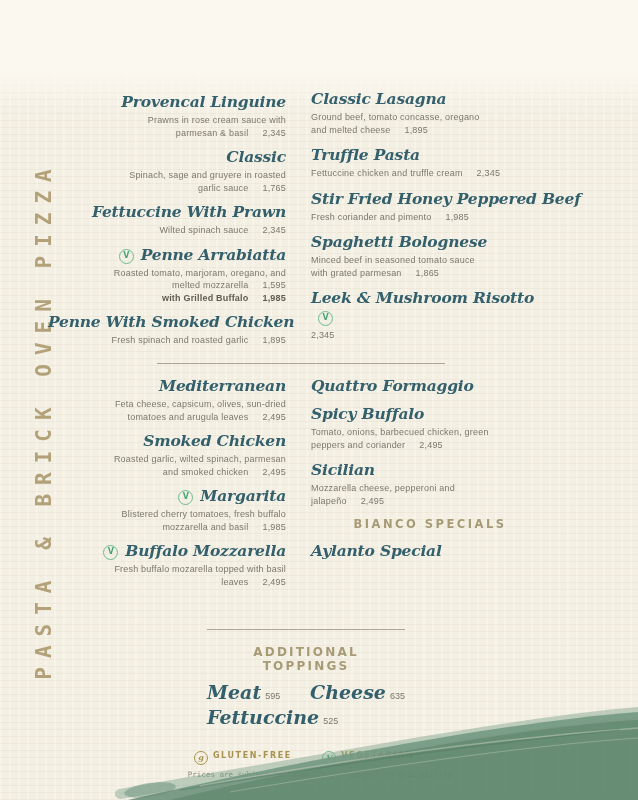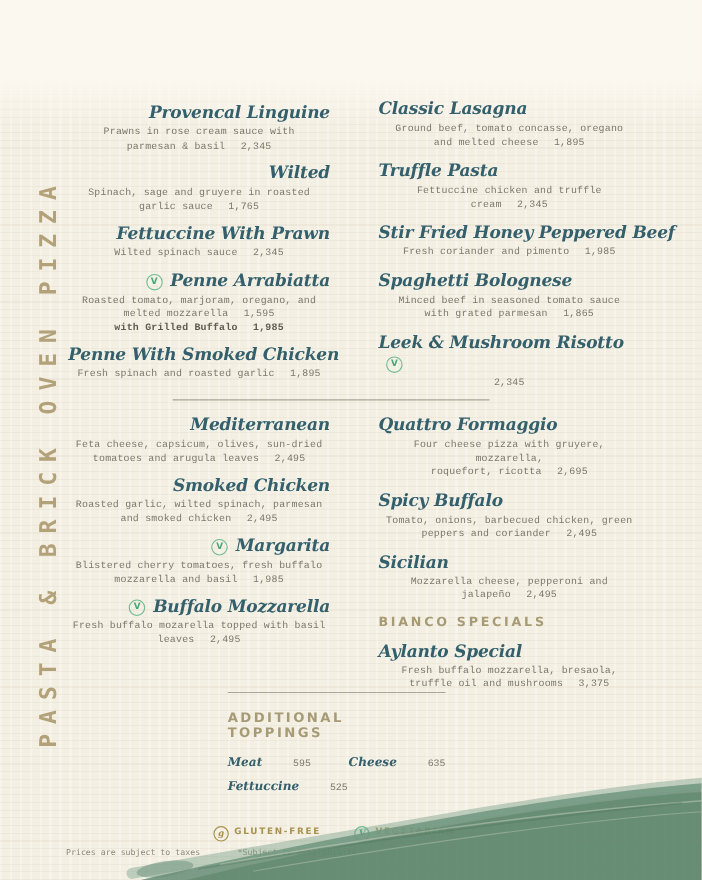--- a/index.html
+++ b/index.html
@@ -14,97 +14,97 @@
   }
   .side-label{
     position:absolute;top:420px;left:44px;
     transform:translate(-50%,-50%) rotate(-90deg);
     white-space:nowrap;
     font-family:"DejaVu Sans Mono",monospace;
     font-weight:bold;font-size:21px;letter-spacing:9px;
     color:#b2a179;
   }
   .col{position:absolute;width:238px;}
-  .col-left{left:62px;text-align:right;}
-  .col-right{left:344px;text-align:left;}
+  .col-left{left:48px;text-align:right;}
+  .col-right{left:311px;text-align:left;}
   #pasta-left{top:92px;}
   #pasta-right{top:89px;}
   #pizza-left{top:376px;}
   #pizza-right{top:376px;}
   .item{margin-bottom:8px;}
   .col-right .item{margin-bottom:9px;}
   .title-row{margin-bottom:3px;}
   .title{
     font-family:"DejaVu Serif",serif;font-style:italic;font-weight:bold;
     font-size:15.5px;letter-spacing:-0.2px;color:#33606c;white-space:nowrap;
   }
   .desc{
-    font-family:Liberation Mono, monospace;font-size:9px;line-height:12.5px;
-    color:#7b786c;letter-spacing:0.2px;text-align:center;
+    font-family:Liberation Sans, sans-serif;font-size:9px;line-height:12.5px;
+    color:#7b786c;letter-spacing:0.2px;
   }
   .price{margin-left:14px;}
   .price.flush{margin-left:0;}
   .desc.extra{font-weight:bold;color:#5e5c50;}
   .veg-icon{
     display:inline-block;width:13px;height:13px;line-height:12px;
     border:1px solid #6fbb90;border-radius:50%;
     font-family:"DejaVu Sans",sans-serif;font-size:8px;font-weight:bold;
     color:#4aa678;text-align:center;vertical-align:2px;
   }
   .title-row .veg-icon{margin-right:7px;}
   .title-row .veg-icon.after{margin-right:0;margin-left:7px;}
   .section-header{
     font-family:"DejaVu Sans",sans-serif;font-weight:bold;font-size:11.5px;
-    letter-spacing:2.5px;color:#a79b76;margin:10px 0 10px;
+    letter-spacing:2.5px;color:#a79b76;margin:10px 0 10px;text-align:center;
   }
   .rule{border-top:1px solid rgba(110,104,84,0.55);height:0;}
   #divider-sections{position:absolute;top:363px;left:157px;width:288px;}
   #toppings{position:absolute;top:629px;left:207px;width:198px;}
   #toppings .section-header{margin:15px 0 8px;letter-spacing:2.2px;font-size:12px;}
   .topping-row{display:flex;justify-content:space-between;align-items:baseline;margin-bottom:3px;}
   .topping-cell{white-space:nowrap;}
   .topping-name{
     font-family:"DejaVu Serif",serif;font-style:italic;font-weight:bold;
-    font-size:11px;color:#33606c;
+    font-size:19px;color:#33606c;
   }
   .topping-price{
-    font-family:Liberation Mono, monospace;font-size:9px;color:#7b786c;margin-left:28px;
+    font-family:Liberation Sans, sans-serif;font-size:9px;color:#7b786c;margin-left:4px;
   }
   #legend{
     position:absolute;top:751px;left:84px;width:440px;text-align:center;
     font-family:"DejaVu Sans",sans-serif;font-weight:bold;font-size:8px;
     letter-spacing:1.6px;color:#a8924e;
   }
   .legend-item{display:inline-block;margin:0 13px;white-space:nowrap;}
   .legend-item .icon-circle{
     display:inline-block;width:12px;height:12px;line-height:11px;border-radius:50%;
     text-align:center;font-size:8px;letter-spacing:0;vertical-align:-2px;margin-right:5px;
     font-family:"DejaVu Serif",serif;font-style:italic;
   }
   .gf-circle{border:1px solid #a8924e;color:#a8924e;}
   .vg-circle{border:1px solid #6fbb90;color:#4aa678;font-family:"DejaVu Sans",sans-serif;font-style:normal;font-weight:bold;}
   #fineprint{
-    position:absolute;top:769px;left:60px;width:520px;text-align:left;
+    position:absolute;top:769px;left:60px;width:520px;text-align:center;
     font-family:"DejaVu Sans Mono",monospace;font-size:7.5px;line-height:12px;color:#8b887b;
   }
   #fineprint .gap{display:inline-block;width:34px;}
   #brush{position:absolute;left:0;bottom:0;z-index:6;pointer-events:none;}
 </style>
 </head>
 <body>
 
 <div class="side-label">PASTA &amp; BRICK OVEN PIZZA</div>
 
 <div id="pasta-left" class="col col-left">
   <div class="item">
     <div class="title-row"><span class="title">Provencal Linguine</span></div>
     <div class="desc"><span>Prawns in rose cream sauce with<br>parmesan &amp; basil</span><span class="price">2,345</span></div>
   </div>
   <div class="item">
-    <div class="title-row"><span class="title">Wilted</span></div>
+    <div class="title-row"><span class="title">Classic</span></div>
     <div class="desc"><span>Spinach, sage and gruyere in roasted<br>garlic sauce</span><span class="price">1,765</span></div>
   </div>
   <div class="item">
     <div class="title-row"><span class="title">Fettuccine With Prawn</span></div>
     <div class="desc"><span>Wilted spinach sauce</span><span class="price">2,345</span></div>
   </div>
   <div class="item">
     <div class="title-row"><span class="veg-icon">V</span><span class="title">Penne Arrabiatta</span></div>
     <div class="desc"><span>Roasted tomato, marjoram, oregano, and<br>melted mozzarella</span><span class="price">1,595</span></div>
     <div class="desc extra"><span>with Grilled Buffalo</span><span class="price">1,985</span></div>
@@ -155,34 +155,32 @@
   </div>
   <div class="item">
     <div class="title-row"><span class="veg-icon">V</span><span class="title">Buffalo Mozzarella</span></div>
     <div class="desc"><span>Fresh buffalo mozarella topped with basil<br>leaves</span><span class="price">2,495</span></div>
   </div>
 </div>
 
 <div id="pizza-right" class="col col-right">
   <div class="item">
     <div class="title-row"><span class="title">Quattro Formaggio</span></div>
-    <div class="desc"><span>Four cheese pizza with gruyere, mozzarella,<br>roquefort, ricotta</span><span class="price">2,695</span></div>
   </div>
   <div class="item">
     <div class="title-row"><span class="title">Spicy Buffalo</span></div>
     <div class="desc"><span>Tomato, onions, barbecued chicken, green<br>peppers and coriander</span><span class="price">2,495</span></div>
   </div>
   <div class="item">
     <div class="title-row"><span class="title">Sicilian</span></div>
     <div class="desc"><span>Mozzarella cheese, pepperoni and<br>jalapeño</span><span class="price">2,495</span></div>
   </div>
   <div class="section-header">BIANCO SPECIALS</div>
   <div class="item">
     <div class="title-row"><span class="title">Aylanto Special</span></div>
-    <div class="desc"><span>Fresh buffalo mozzarella, bresaola,<br>truffle oil and mushrooms</span><span class="price">3,375</span></div>
   </div>
 </div>
 
 <div id="toppings">
   <div class="rule"></div>
   <div class="section-header">ADDITIONAL TOPPINGS</div>
   <div class="topping-row">
     <span class="topping-cell"><span class="topping-name">Meat</span><span class="topping-price">595</span></span>
     <span class="topping-cell"><span class="topping-name">Cheese</span><span class="topping-price">635</span></span>
   </div>

